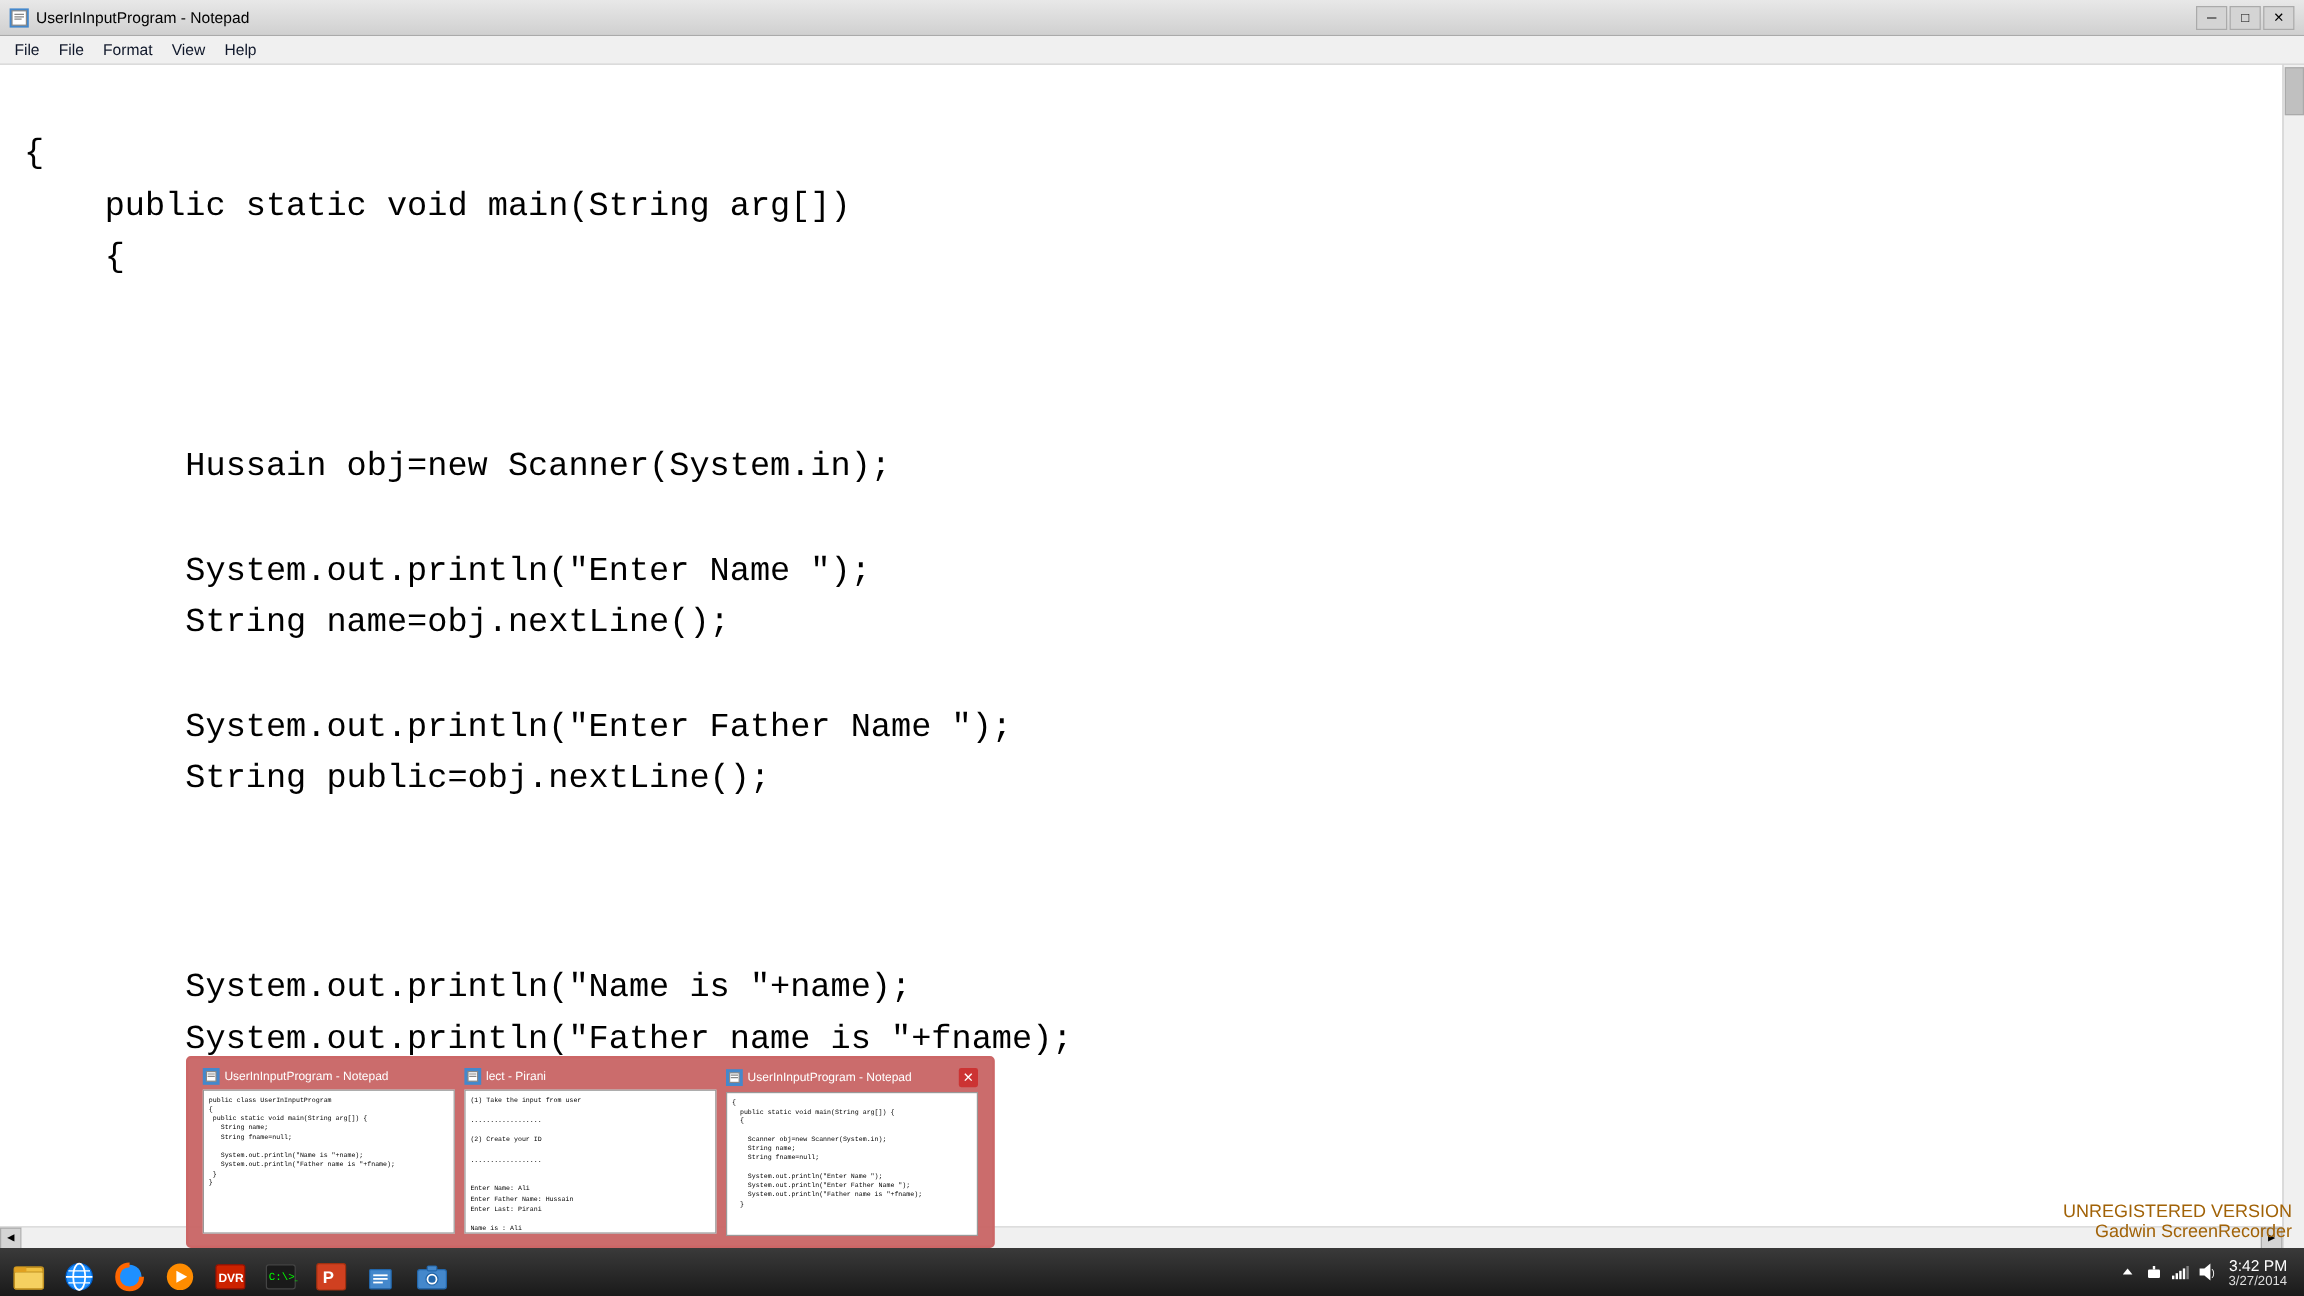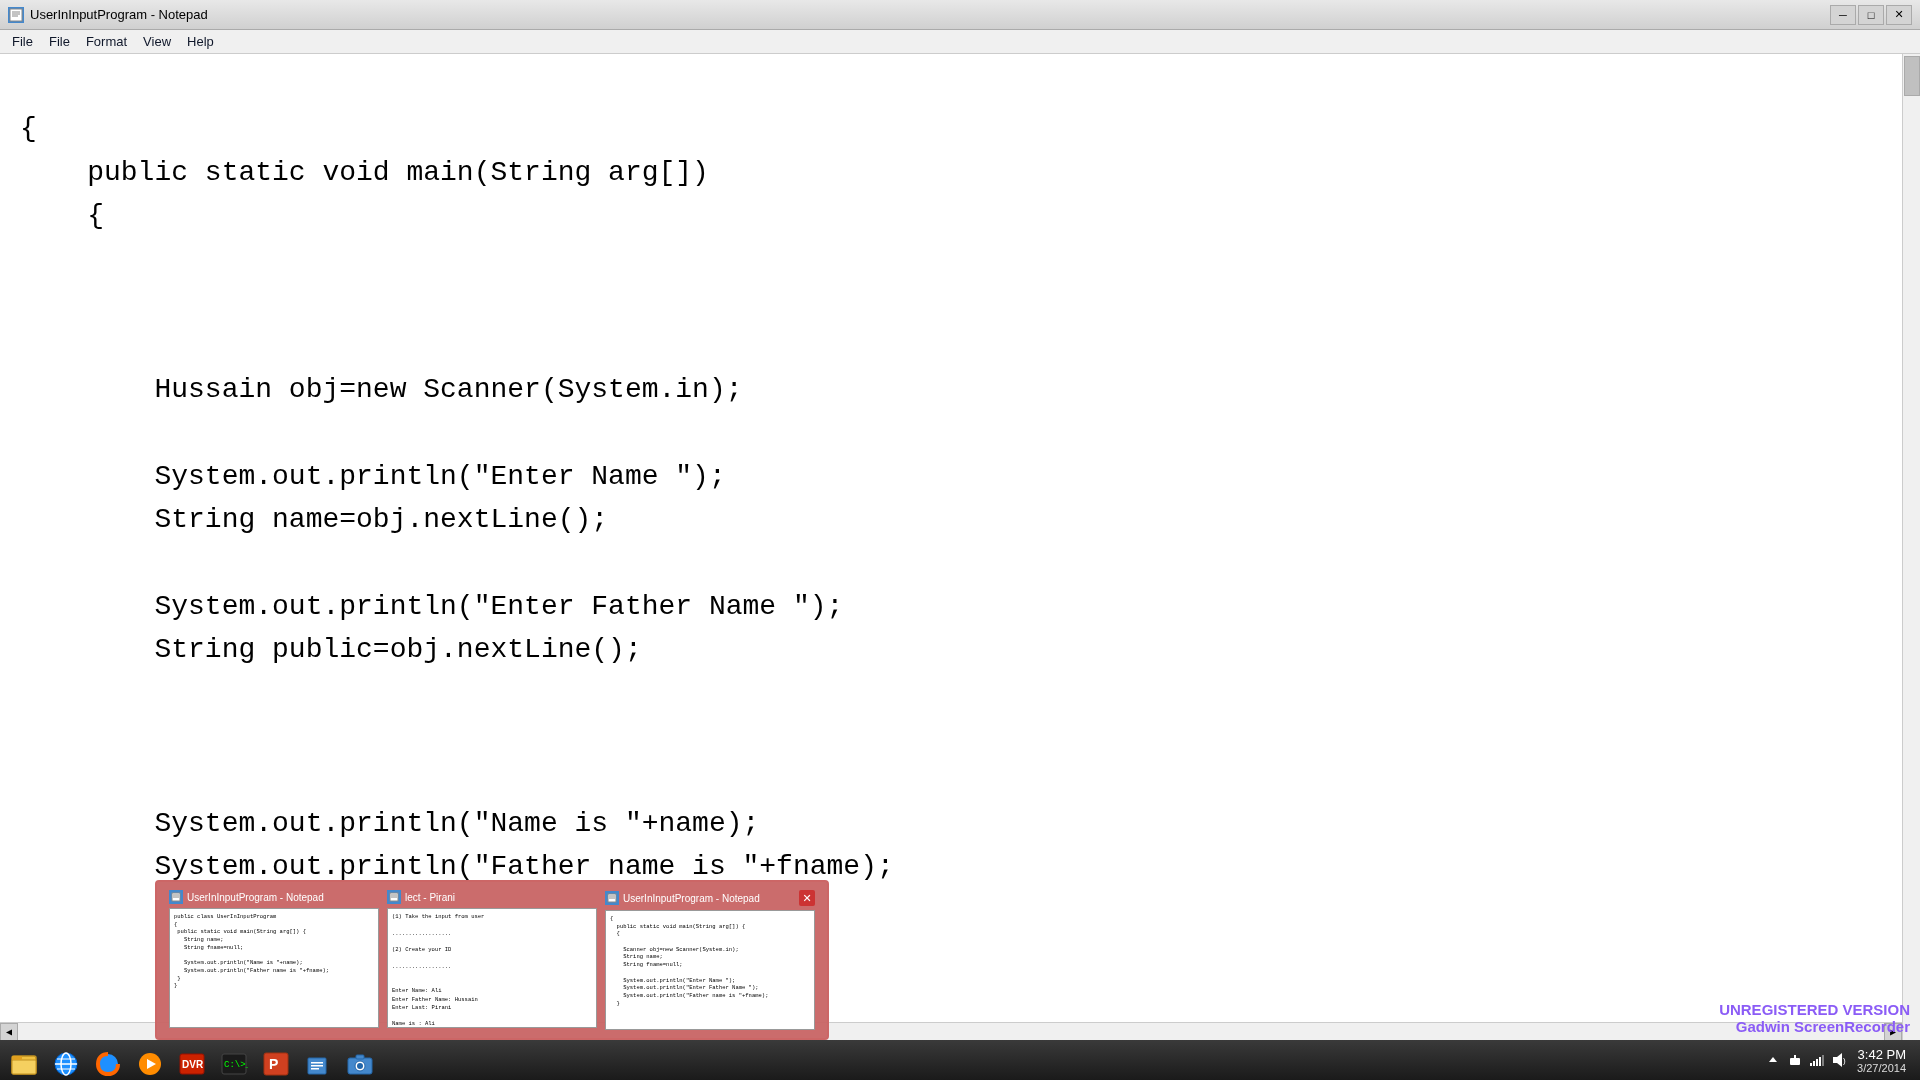--- a/index.html
+++ b/index.html
@@ -147,24 +147,24 @@
       padding-right: 10px;
       color: white;
       font-family: Arial, sans-serif;
       font-size: 12px;
     }
     #clock { text-align: right; }
     #unregistered {
       position: absolute;
       bottom: 45px;
       right: 10px;
-      color: #8b5cf6;
+      color: #a16207;
       font-family: Arial, sans-serif;
       font-size: 15px;
-      font-weight: bold;
+      font-weight: normal;
       text-align: right;
     }
 
     
     #taskbar-popup {
       position: absolute;
       bottom: 40px;
       left: 155px;
       display: flex;
       gap: 0;

